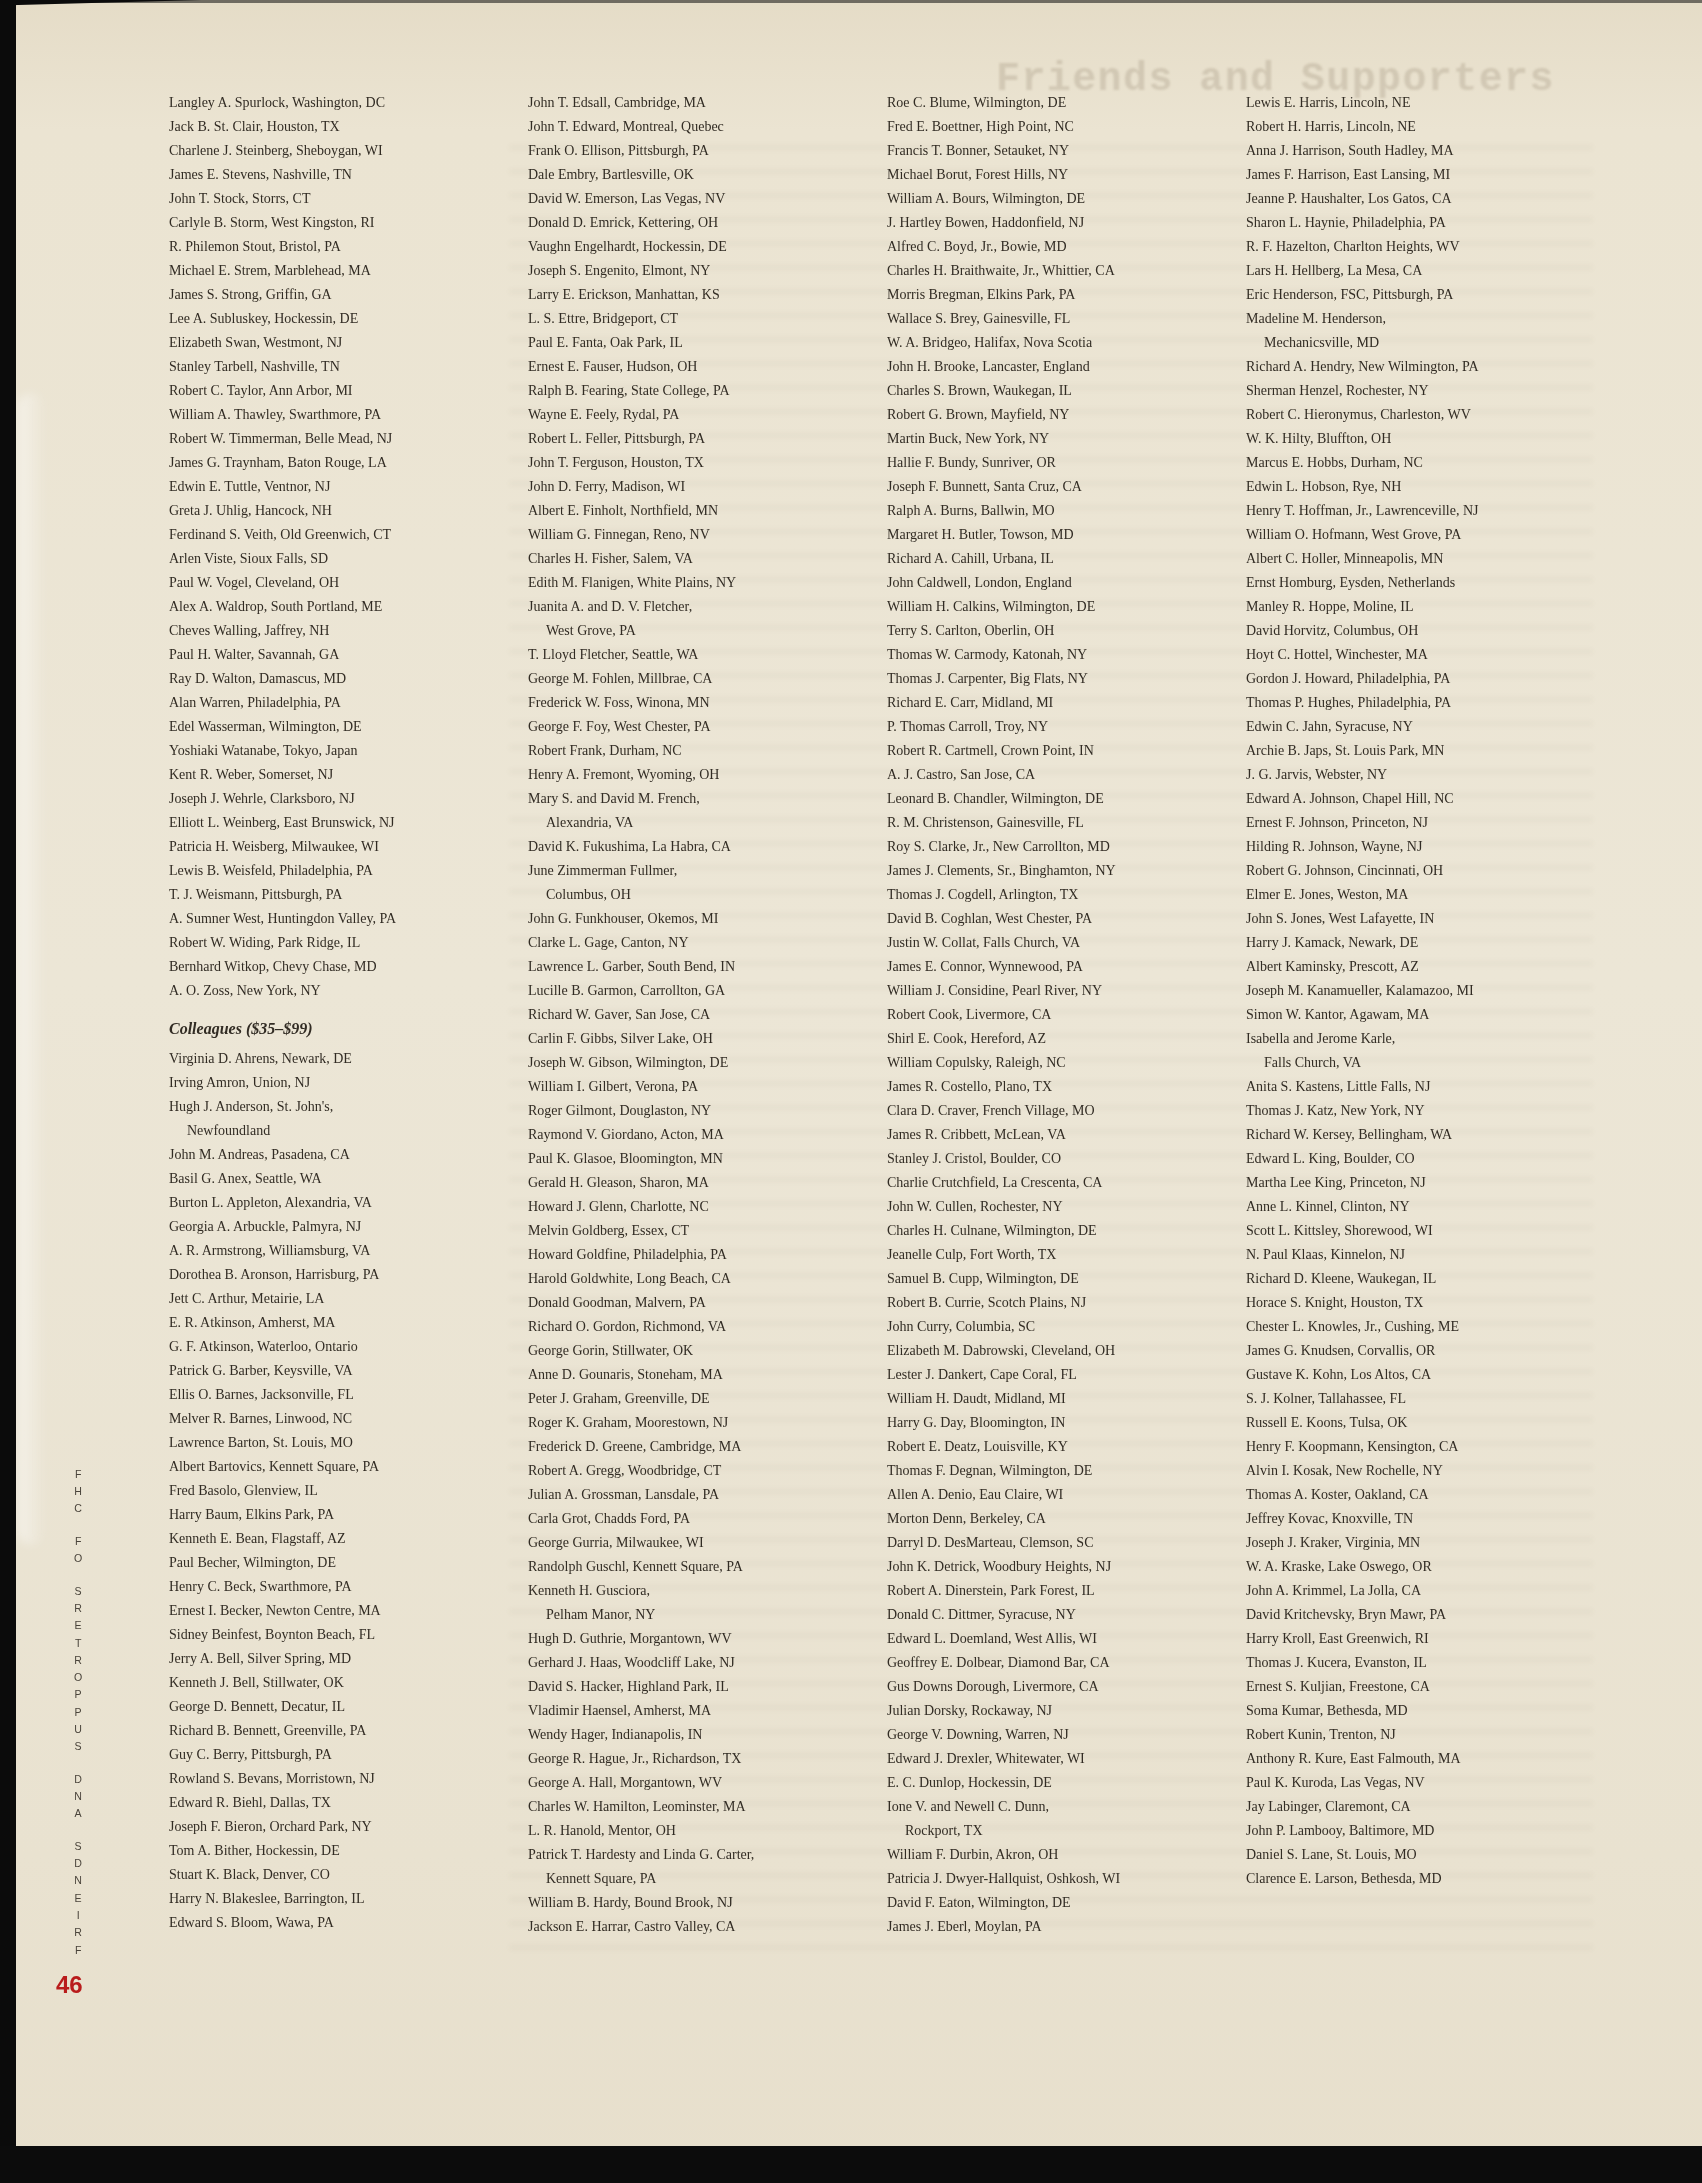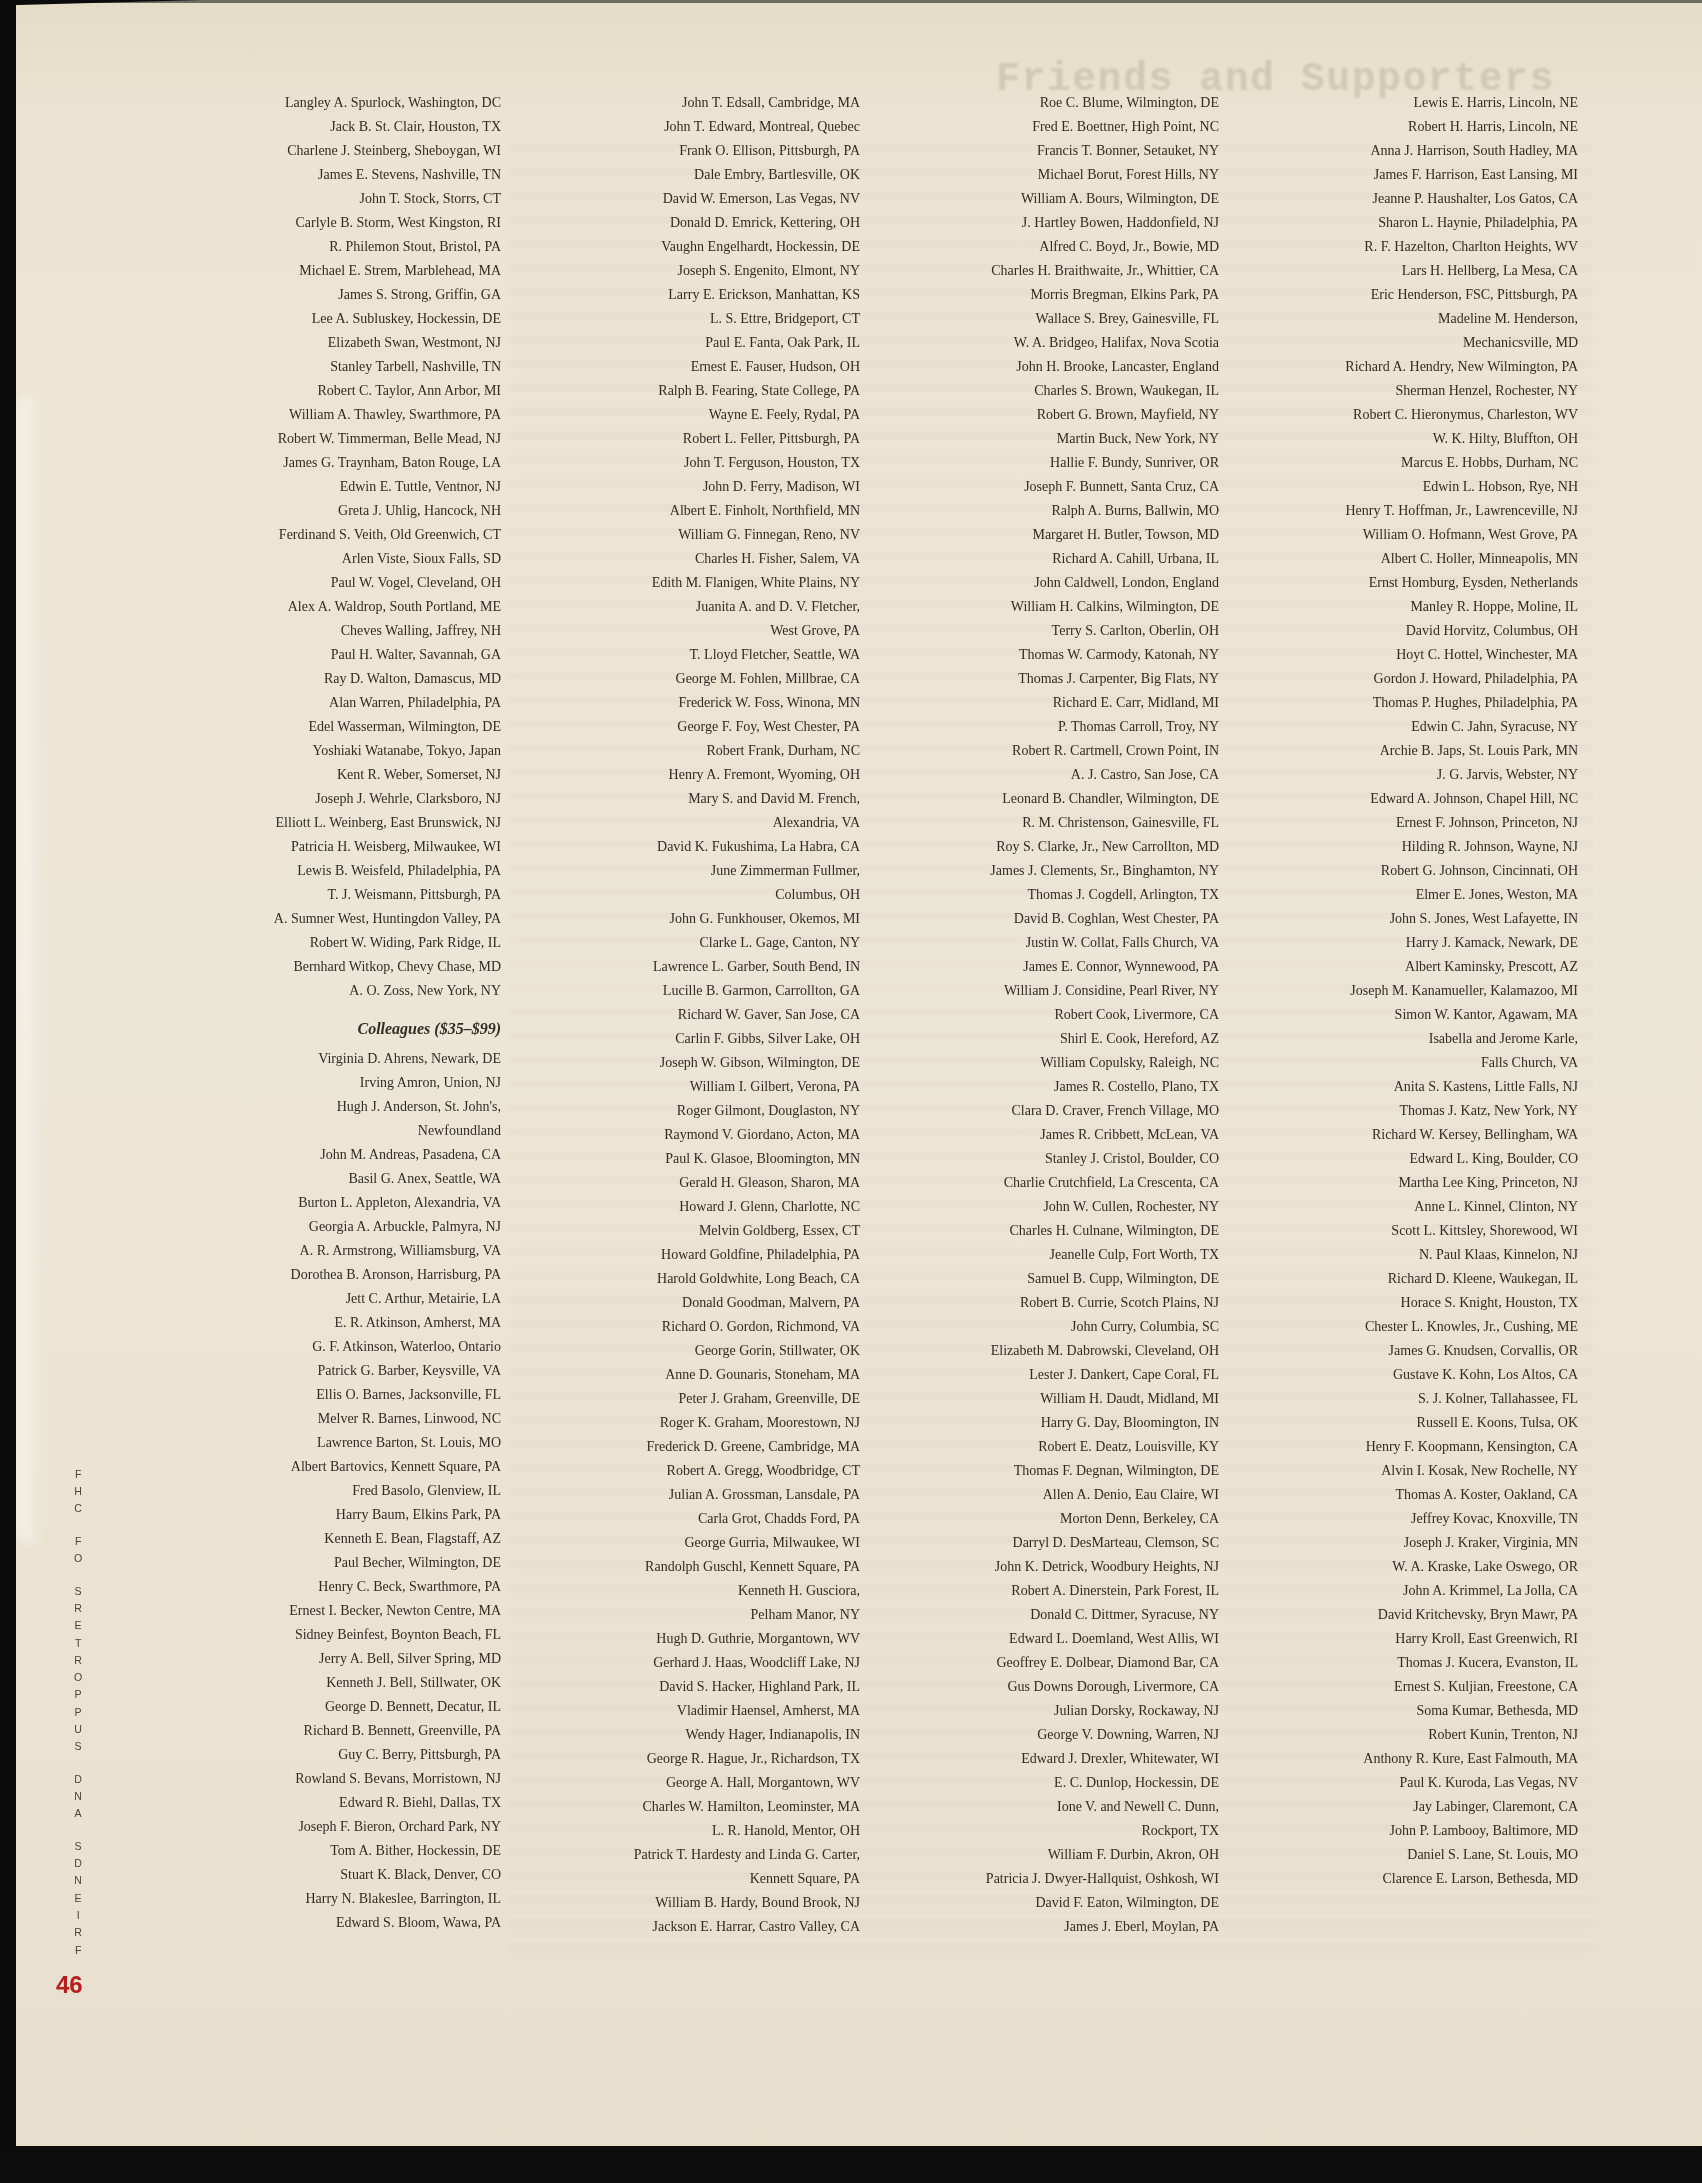--- a/index.html
+++ b/index.html
@@ -17,21 +17,21 @@
     position:absolute;left:996px;top:57px;width:605px;
     font-family:Liberation Mono, monospace;font-weight:bold;font-size:40px;letter-spacing:1.4px;
     color:rgba(92,74,50,0.16);filter:blur(0.8px);white-space:nowrap;
   }
   .ghost-texture{
     position:absolute;left:509px;top:144px;width:1084px;height:1823px;
     background:repeating-linear-gradient(to bottom,rgba(104,88,62,0.05) 0 7.2px,rgba(104,88,62,0) 7.2px 24px);
     filter:blur(1.9px);opacity:0.6;pointer-events:none;
   }
   .columns{position:absolute;left:169px;top:91px;width:1409px;display:flex;gap:27px;}
-  .col{flex:0 0 332px;width:332px;text-align:right;}
+  .col{flex:0 0 332px;width:332px;}
   .entry{
     margin:0;font-size:14px;line-height:24px;color:#322c24;
     padding-left:18px;text-indent:-18px;white-space:pre-wrap;
   }
   .heading{
     margin:14.4px 0 5.8px 0;font-size:16px;line-height:24px;color:#322c24;
     font-style:italic;font-weight:600;
   }
   .spine{
     position:absolute;left:70px;top:1462px;width:16.3px;

